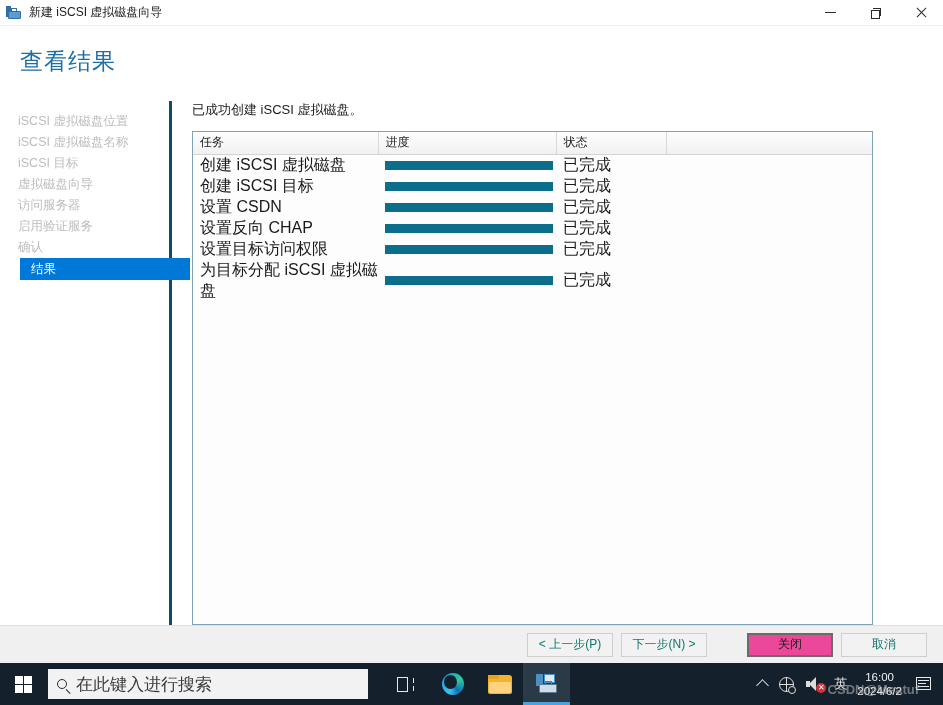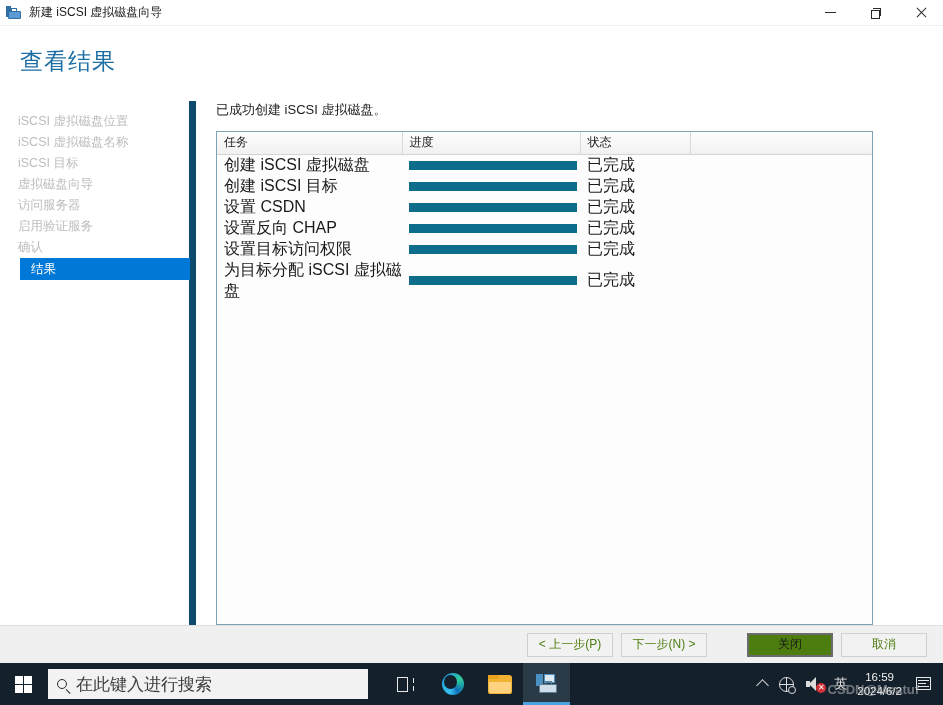--- a/index.html
+++ b/index.html
@@ -70,22 +70,22 @@
   .page-heading {
     font-size: 23px; color: #1c6ea4; font-weight: normal;
     margin: 20px 0 0 20px; letter-spacing: 1px;
     flex: none;
   }
 
   
   .wz-body { display: flex; flex: 1; min-height: 0; padding-top: 24px; }
 
   .nav {
-    width: 196px; flex: none; padding-top: 10px;
-    border-right: 7px solid #0c4a6e;
+    width: 172px; flex: none; padding-top: 10px;
+    border-right: 3px solid #0c4a6e;
     position: relative;
   }
   .nav-item {
     height: 21px; line-height: 21px; padding-left: 18px;
     font-size: 12.5px; color: #bdbdbd; white-space: nowrap;
     cursor: default;
   }
   .nav-item.active {
     background: #0078d7; color: #ffffff;
     margin-left: 20px; padding-left: 11px; width: 170px;
@@ -128,22 +128,22 @@
     border-top: 1px solid #dfdfdf;
     display: flex; align-items: center; justify-content: flex-end;
     padding-right: 16px; gap: 8px;
   }
   .btn {
     min-width: 86px; height: 24px; font-size: 12px;
     background: #e4e4e4; border: 1px solid #adadad; color: #1a1a1a;
     display: flex; align-items: center; justify-content: center;
     cursor: default; font-family: inherit;
   }
-  .btn.disabled { color: #4d7c0f; border-color: #cfcfcf; background: #f2f2f2; text-align: center; }
-  .btn.default { border: 2px solid #6b6b6b; background: #4d7c0f; }
+  .btn.disabled { color: #0f766e; border-color: #cfcfcf; background: #f2f2f2; text-align: center; }
+  .btn.default { border: 2px solid #6b6b6b; background: #ec4899; }
 
   
   #taskbar {
     position: absolute; left: 0; bottom: 0; width: 943px; height: 42px;
     background: #14202c; display: flex; align-items: center;
   }
   .start-btn {
     width: 46px; height: 42px; display: flex; align-items: center; justify-content: center;
     cursor: default;
   }
@@ -434,21 +434,21 @@
         <span class="spk">
           <span class="body"></span>
             <span class="cone"></span>
             <span class="x">✕</span>
         </span>
       </div>
       <div class="tray-item">
         <span class="ime">英</span>
       </div>
       <div class="clock">
-        <div>16:59</div>
+        <div>16:00</div>
         <div>2024/6/2</div>
       </div>
       <div class="tray-item">
         <span class="notif">
           <span class="sheet"></span>
             <span class="l1"></span>
             <span class="l2"></span>
             <span class="l3"></span>
         </span>
       </div>

